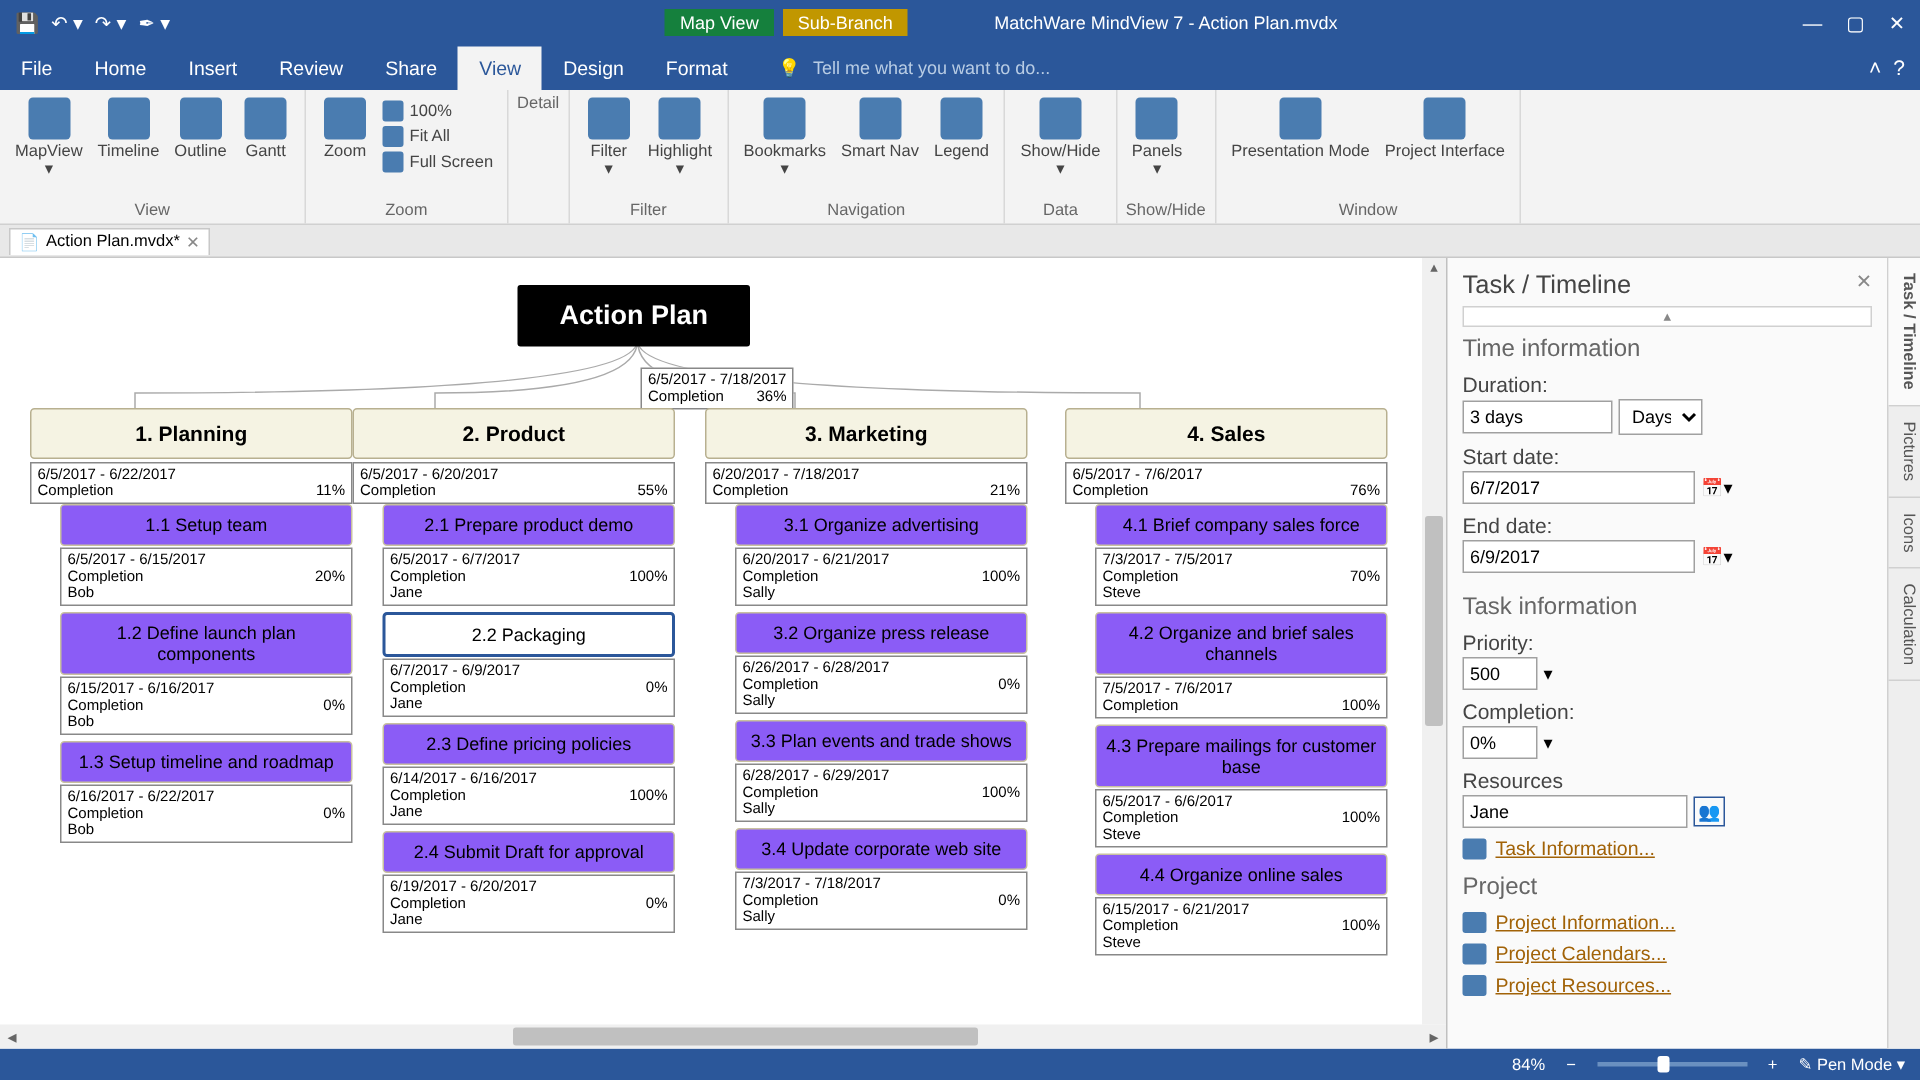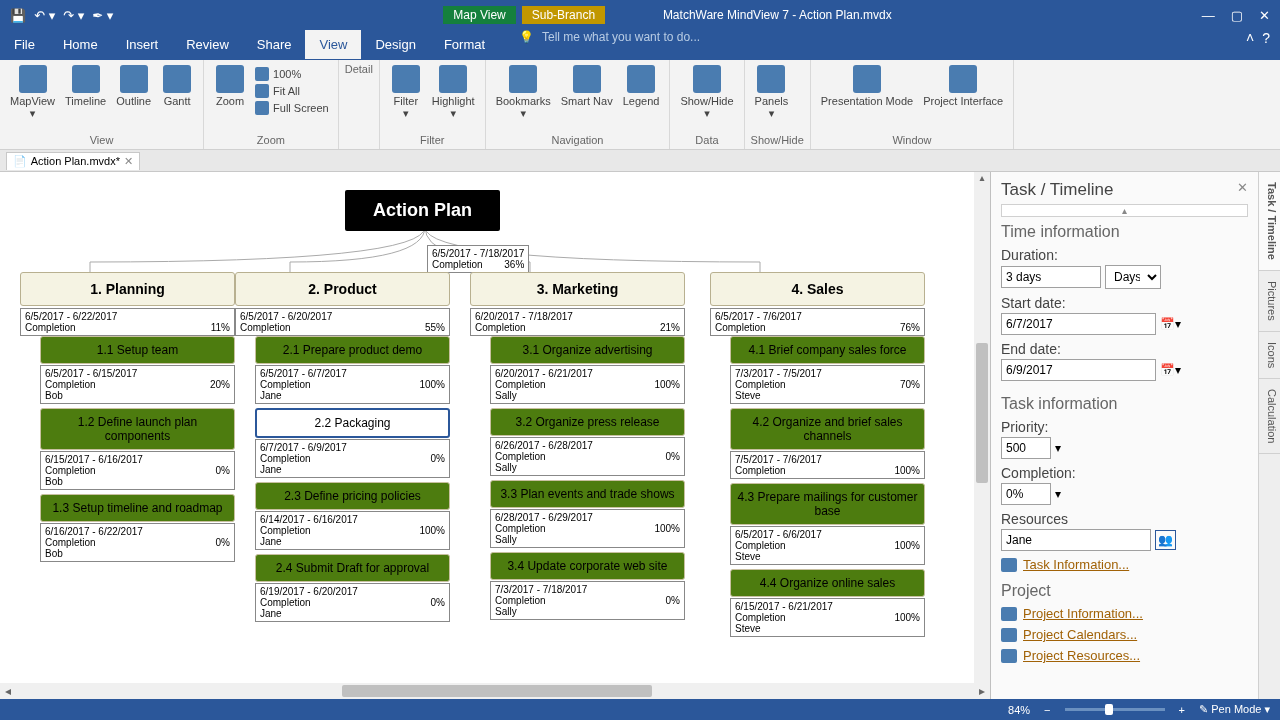--- a/index.html
+++ b/index.html
@@ -9,21 +9,21 @@
 .qat { display: flex; gap: 8px; padding-left: 6px; }
 .qat span { font-size: 13px; cursor: pointer; }
 .context-tabs { display: flex; gap: 6px; margin-left: 330px; }
 .context-tab { padding: 2px 10px; font-size: 12px; }
 .context-tab.purple { background: #15803d; }
 .context-tab.yellow { background: #c19700; }
 .title-text { position: absolute; left: 50%; transform: translateX(10%); font-size: 12px; }
 .win-controls { margin-left: auto; display: flex; gap: 16px; padding-right: 6px; }
 .win-controls span { cursor: pointer; font-size: 13px; }
 
-.tab-row { height: 30px; background: #2b579a; display: flex; align-items: flex-start; color: #fff; }
+.tab-row { height: 30px; background: #2b579a; display: flex; align-items: center; color: #fff; }
 .tab { padding: 7px 14px; font-size: 13px; cursor: pointer; }
 .tab.active { background: #f3f3f3; color: #2b579a; }
 .tell-me { flex: 1; display: flex; align-items: center; color: #b8cce4; padding-left: 20px; gap: 8px; }
 .tab-icons { display: flex; align-items: center; gap: 8px; padding-right: 10px; font-size: 14px; }
 
 .ribbon { height: 90px; background: #f3f3f3; border-bottom: 1px solid #d0d0d0; display: flex; }
 .ribbon-group { border-right: 1px solid #d8d8d8; padding: 3px 6px 1px; display: flex; flex-direction: column; }
 .group-items { flex: 1; display: flex; align-items: flex-start; gap: 2px; }
 .group-label { text-align: center; font-size: 11px; color: #666; padding-bottom: 2px; }
 .rbtn { display: flex; flex-direction: column; align-items: center; justify-content: flex-start; padding: 2px 4px; cursor: pointer; min-width: 40px; }
@@ -44,38 +44,38 @@
 .canvas { position: absolute; inset: 0; }
 
 .root-node { position: absolute; left: 345px; top: 18px; background: #000; color: #fff; padding: 10px 28px; font-size: 18px; font-weight: bold; border-radius: 2px; }
 .root-info { position: absolute; left: 427px; top: 73px; }
 
 .info-box { background: #fff; border: 1px solid #888; padding: 2px 4px; font-size: 10px; min-width: 80px; }
 .info-box .row { display: flex; justify-content: space-between; gap: 10px; }
 
 .branch { position: absolute; width: 215px; }
 .branch-head { background: #f5f3e3; border: 1px solid #b8b090; padding: 8px 20px; font-size: 14px; font-weight: bold; text-align: center; border-radius: 3px; margin-bottom: 2px;}
-.task { background: #4d7c0f; border: 1px solid #c8c0a0; padding: 6px 6px; font-size: 12px; text-align: center; border-radius: 3px; margin-bottom: 1px; margin-left: 20px; }
+.task { background: #8b5cf6; border: 1px solid #c8c0a0; padding: 6px 6px; font-size: 12px; text-align: center; border-radius: 3px; margin-bottom: 1px; margin-left: 20px; }
 .task.selected { background: #fff; border: 2px solid #2b579a; }
 .ti { margin-left: 20px; margin-bottom: 4px; }
 
 .col1 { left: 20px; top: 100px; }
 .col2 { left: 235px; top: 100px; }
 .col3 { left: 470px; top: 100px; }
 .col4 { left: 710px; top: 100px; }
 
 .svg-lines { position: absolute; top: 0; left: 0; pointer-events: none; }
 
 .hscroll { position: absolute; bottom: 0; left: 0; right: 0; height: 16px; background: #f0f0f0; display: flex; align-items: center;}
 .hscroll .thumb { height: 12px; background: #c0c0c0; width: 310px; margin-left: 326px; border-radius: 2px;}
 .hscroll .arrow { width: 16px; text-align: center; color: #666; cursor: pointer; }
 .vscroll { position: absolute; right: 0; top: 0; bottom: 16px; width: 16px; background: #f0f0f0; display: flex; flex-direction: column; align-items: center;}
 .vscroll .thumb { width: 12px; background: #c0c0c0; height: 140px; margin-top: 160px; border-radius: 2px;}
 
-.side-panel { width: 290px; border-left: 1px solid #c0c0c0; background: #fafafa; display: flex; }
+.side-panel { width: 316px; border-left: 1px solid #c0c0c0; background: #fafafa; display: flex; }
 .panel-body { flex: 1; padding: 8px 10px; overflow: hidden; }
 .panel-title { font-size: 17px; color: #444; padding-bottom: 4px; display: flex; justify-content: space-between;}
 .panel-title .x { cursor: pointer; color: #888; font-size: 13px;}
 .collapser { text-align: center; color: #888; font-size: 10px; border: 1px solid #d0d0d0; margin-bottom: 6px; cursor: pointer; background:#fff;}
 .section-label { font-size: 16px; color: #666; margin: 6px 0 4px; }
 .field-label { font-size: 14px; color: #444; margin-top: 6px; }
 .field-row { display: flex; gap: 4px; margin-top: 2px; align-items: center; }
 .field-input { border: 1px solid #a0a0a0; padding: 3px 4px; font-size: 12px; background: #fff; }
 .spin { width: 100px; }
 .date-input { width: 155px; }

